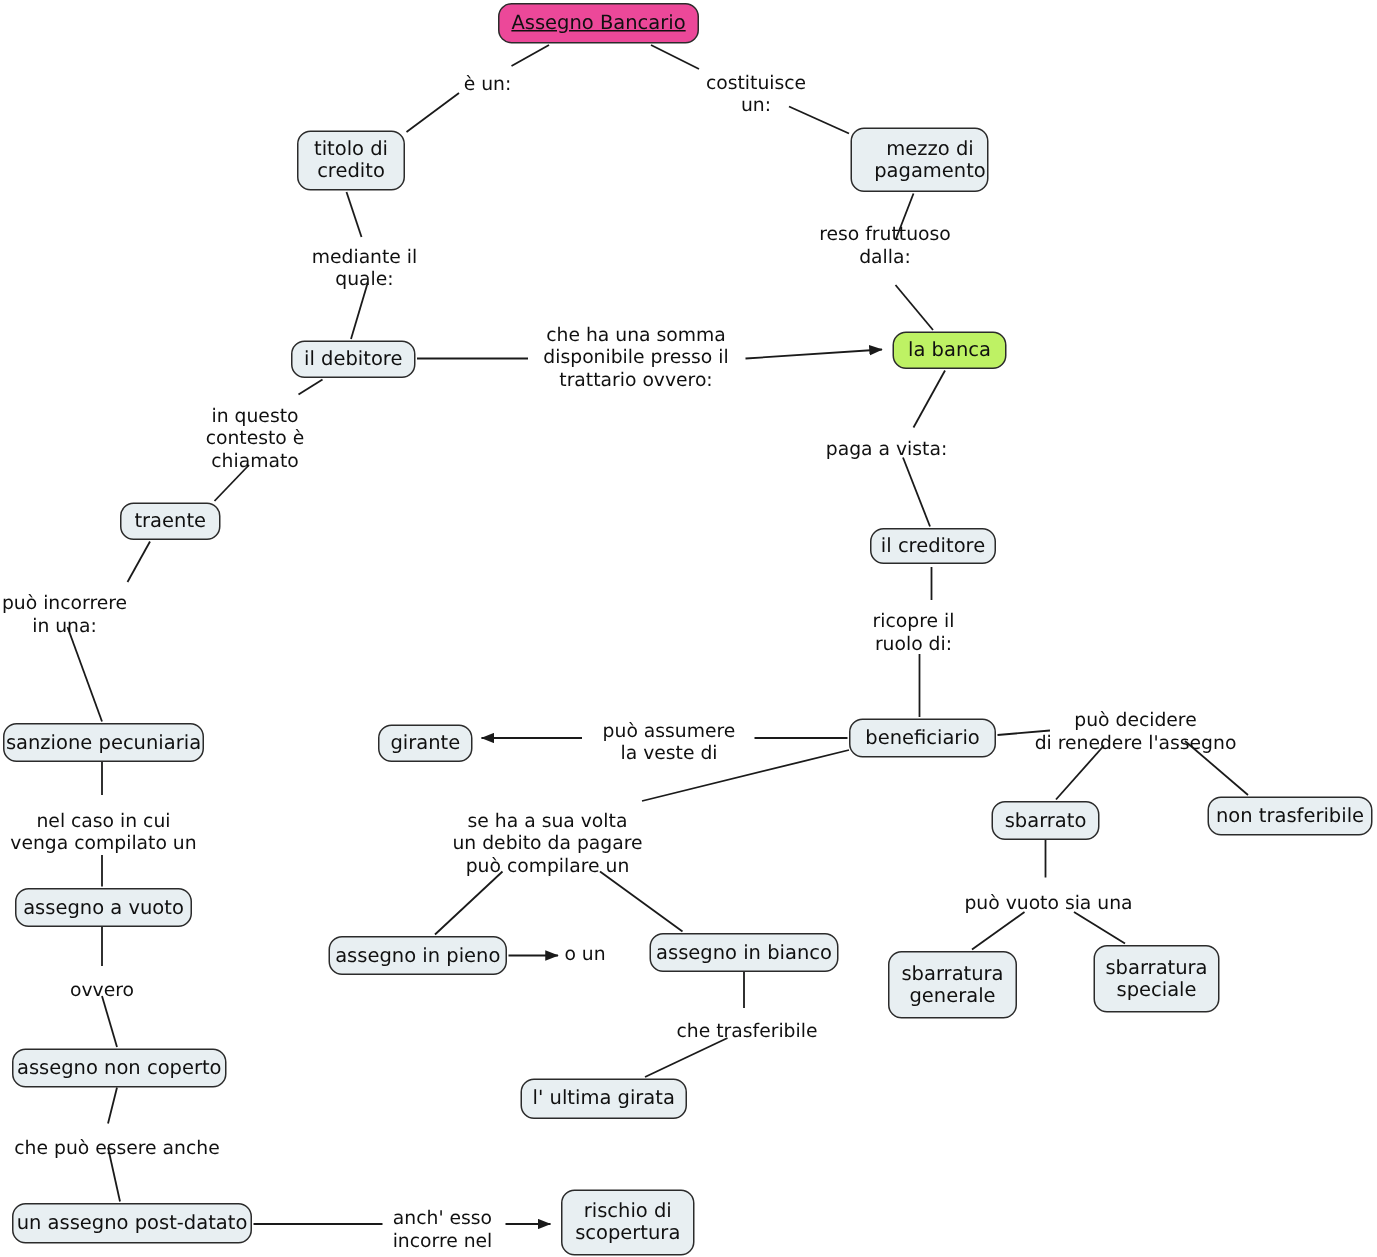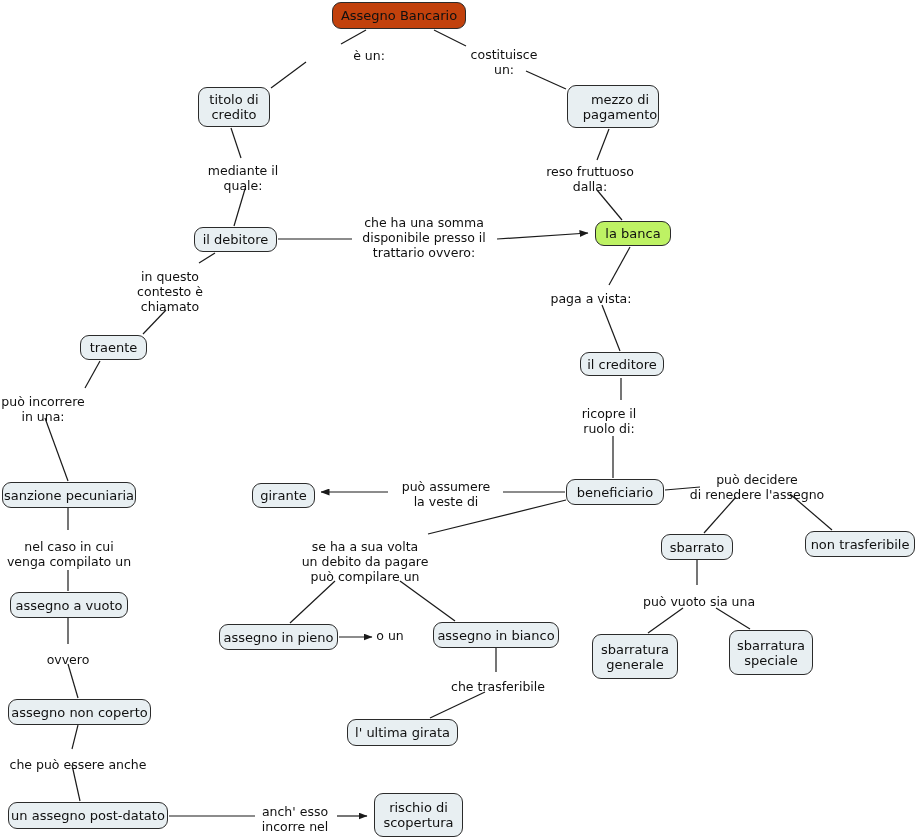--- a/index.html
+++ b/index.html
@@ -100,21 +100,21 @@
         <line x1="339" y1="637" x2="372" y2="637" marker-end="url(#arrowhead)"></line>
         <line x1="496" y1="648" x2="496" y2="672"></line>
         <line x1="485" y1="692" x2="430" y2="718"></line>
         <line x1="78" y1="725" x2="72" y2="749"></line>
         <line x1="72" y1="765" x2="80" y2="801"></line>
         <line x1="169" y1="816" x2="255" y2="816"></line>
         <line x1="337" y1="816" x2="367" y2="816" marker-end="url(#arrowhead)"></line>
       </g>
   </svg>
   <div id="nodes">
-      <div class="node" style="left: 332px; top: 2px; width: 134px; height: 27px; background: #c2410c; border-color: rgb(43, 43, 43); color: rgb(16, 16, 16);">Assegno Bancario</div>
+      <div class="node" style="left: 332px; top: 2px; width: 134px; height: 27px; background: #ec4899; border-color: rgb(43, 43, 43); color: rgb(16, 16, 16); text-decoration: underline;">Assegno Bancario</div>
       <div class="node" style="left: 198px; top: 87px; width: 72px; height: 40px; background: rgb(232, 239, 242); border-color: rgb(43, 43, 43); color: rgb(16, 16, 16);">titolo di
 credito</div>
       <div class="node" style="left: 567px; top: 85px; width: 92px; height: 43px; background: rgb(232, 239, 242); border-color: rgb(43, 43, 43); color: rgb(16, 16, 16); padding-left: 22px;">mezzo di
 pagamento</div>
       <div class="node" style="left: 194px; top: 227px; width: 83px; height: 25px; background: rgb(232, 239, 242); border-color: rgb(43, 43, 43); color: rgb(16, 16, 16);">il debitore</div>
       <div class="node" style="left: 595px; top: 221px; width: 76px; height: 25px; background: #bef264; border-color: rgb(43, 43, 43); color: rgb(16, 16, 16);">la banca</div>
       <div class="node" style="left: 80px; top: 335px; width: 67px; height: 25px; background: rgb(232, 239, 242); border-color: rgb(43, 43, 43); color: rgb(16, 16, 16);">traente</div>
       <div class="node" style="left: 580px; top: 352px; width: 84px; height: 24px; background: rgb(232, 239, 242); border-color: rgb(43, 43, 43); color: rgb(16, 16, 16);">il creditore</div>
       <div class="node" style="left: 2px; top: 482px; width: 134px; height: 26px; background: rgb(232, 239, 242); border-color: rgb(43, 43, 43); color: rgb(16, 16, 16);">sanzione pecuniaria</div>
       <div class="node" style="left: 252px; top: 483px; width: 63px; height: 25px; background: rgb(232, 239, 242); border-color: rgb(43, 43, 43); color: rgb(16, 16, 16);">girante</div>
@@ -128,26 +128,26 @@
 speciale</div>
       <div class="node" style="left: 219px; top: 624px; width: 119px; height: 26px; background: rgb(232, 239, 242); border-color: rgb(43, 43, 43); color: rgb(16, 16, 16);">assegno in pieno</div>
       <div class="node" style="left: 433px; top: 622px; width: 126px; height: 26px; background: rgb(232, 239, 242); border-color: rgb(43, 43, 43); color: rgb(16, 16, 16);">assegno in bianco</div>
       <div class="node" style="left: 8px; top: 699px; width: 143px; height: 26px; background: rgb(232, 239, 242); border-color: rgb(43, 43, 43); color: rgb(16, 16, 16);">assegno non coperto</div>
       <div class="node" style="left: 347px; top: 719px; width: 111px; height: 27px; background: rgb(232, 239, 242); border-color: rgb(43, 43, 43); color: rgb(16, 16, 16);">l' ultima girata</div>
       <div class="node" style="left: 8px; top: 802px; width: 160px; height: 27px; background: rgb(232, 239, 242); border-color: rgb(43, 43, 43); color: rgb(16, 16, 16);">un assegno post-datato</div>
       <div class="node" style="left: 374px; top: 793px; width: 89px; height: 44px; background: rgb(232, 239, 242); border-color: rgb(43, 43, 43); color: rgb(16, 16, 16);">rischio di
 scopertura</div>
     </div>
   <div id="labels">
-      <div class="elabel" style="left: 325px; top: 48px; color: rgb(16, 16, 16); margin-left: 44px;">è un:</div>
+      <div class="elabel" style="left: 325px; top: 48px; color: rgb(16, 16, 16);">è un:</div>
       <div class="elabel" style="left: 504px; top: 47px; color: rgb(16, 16, 16);">costituisce
 un:</div>
       <div class="elabel" style="left: 243px; top: 163px; color: rgb(16, 16, 16);">mediante il
 quale:</div>
-      <div class="elabel" style="left: 590px; top: 164px; color: rgb(16, 16, 16);">reso fruttuoso
+      <div class="elabel" style="left: 590px; top: 148px; color: rgb(16, 16, 16);">reso fruttuoso
 dalla:</div>
       <div class="elabel" style="left: 424px; top: 215px; color: rgb(16, 16, 16);">che ha una somma
 disponibile presso il
 trattario ovvero:</div>
       <div class="elabel" style="left: 170px; top: 269px; color: rgb(16, 16, 16);">in questo
 contesto è
 chiamato</div>
       <div class="elabel" style="left: 591px; top: 291px; color: rgb(16, 16, 16);">paga a vista:</div>
       <div class="elabel" style="left: 609px; top: 406px; color: rgb(16, 16, 16);">ricopre il
 ruolo di:</div>

